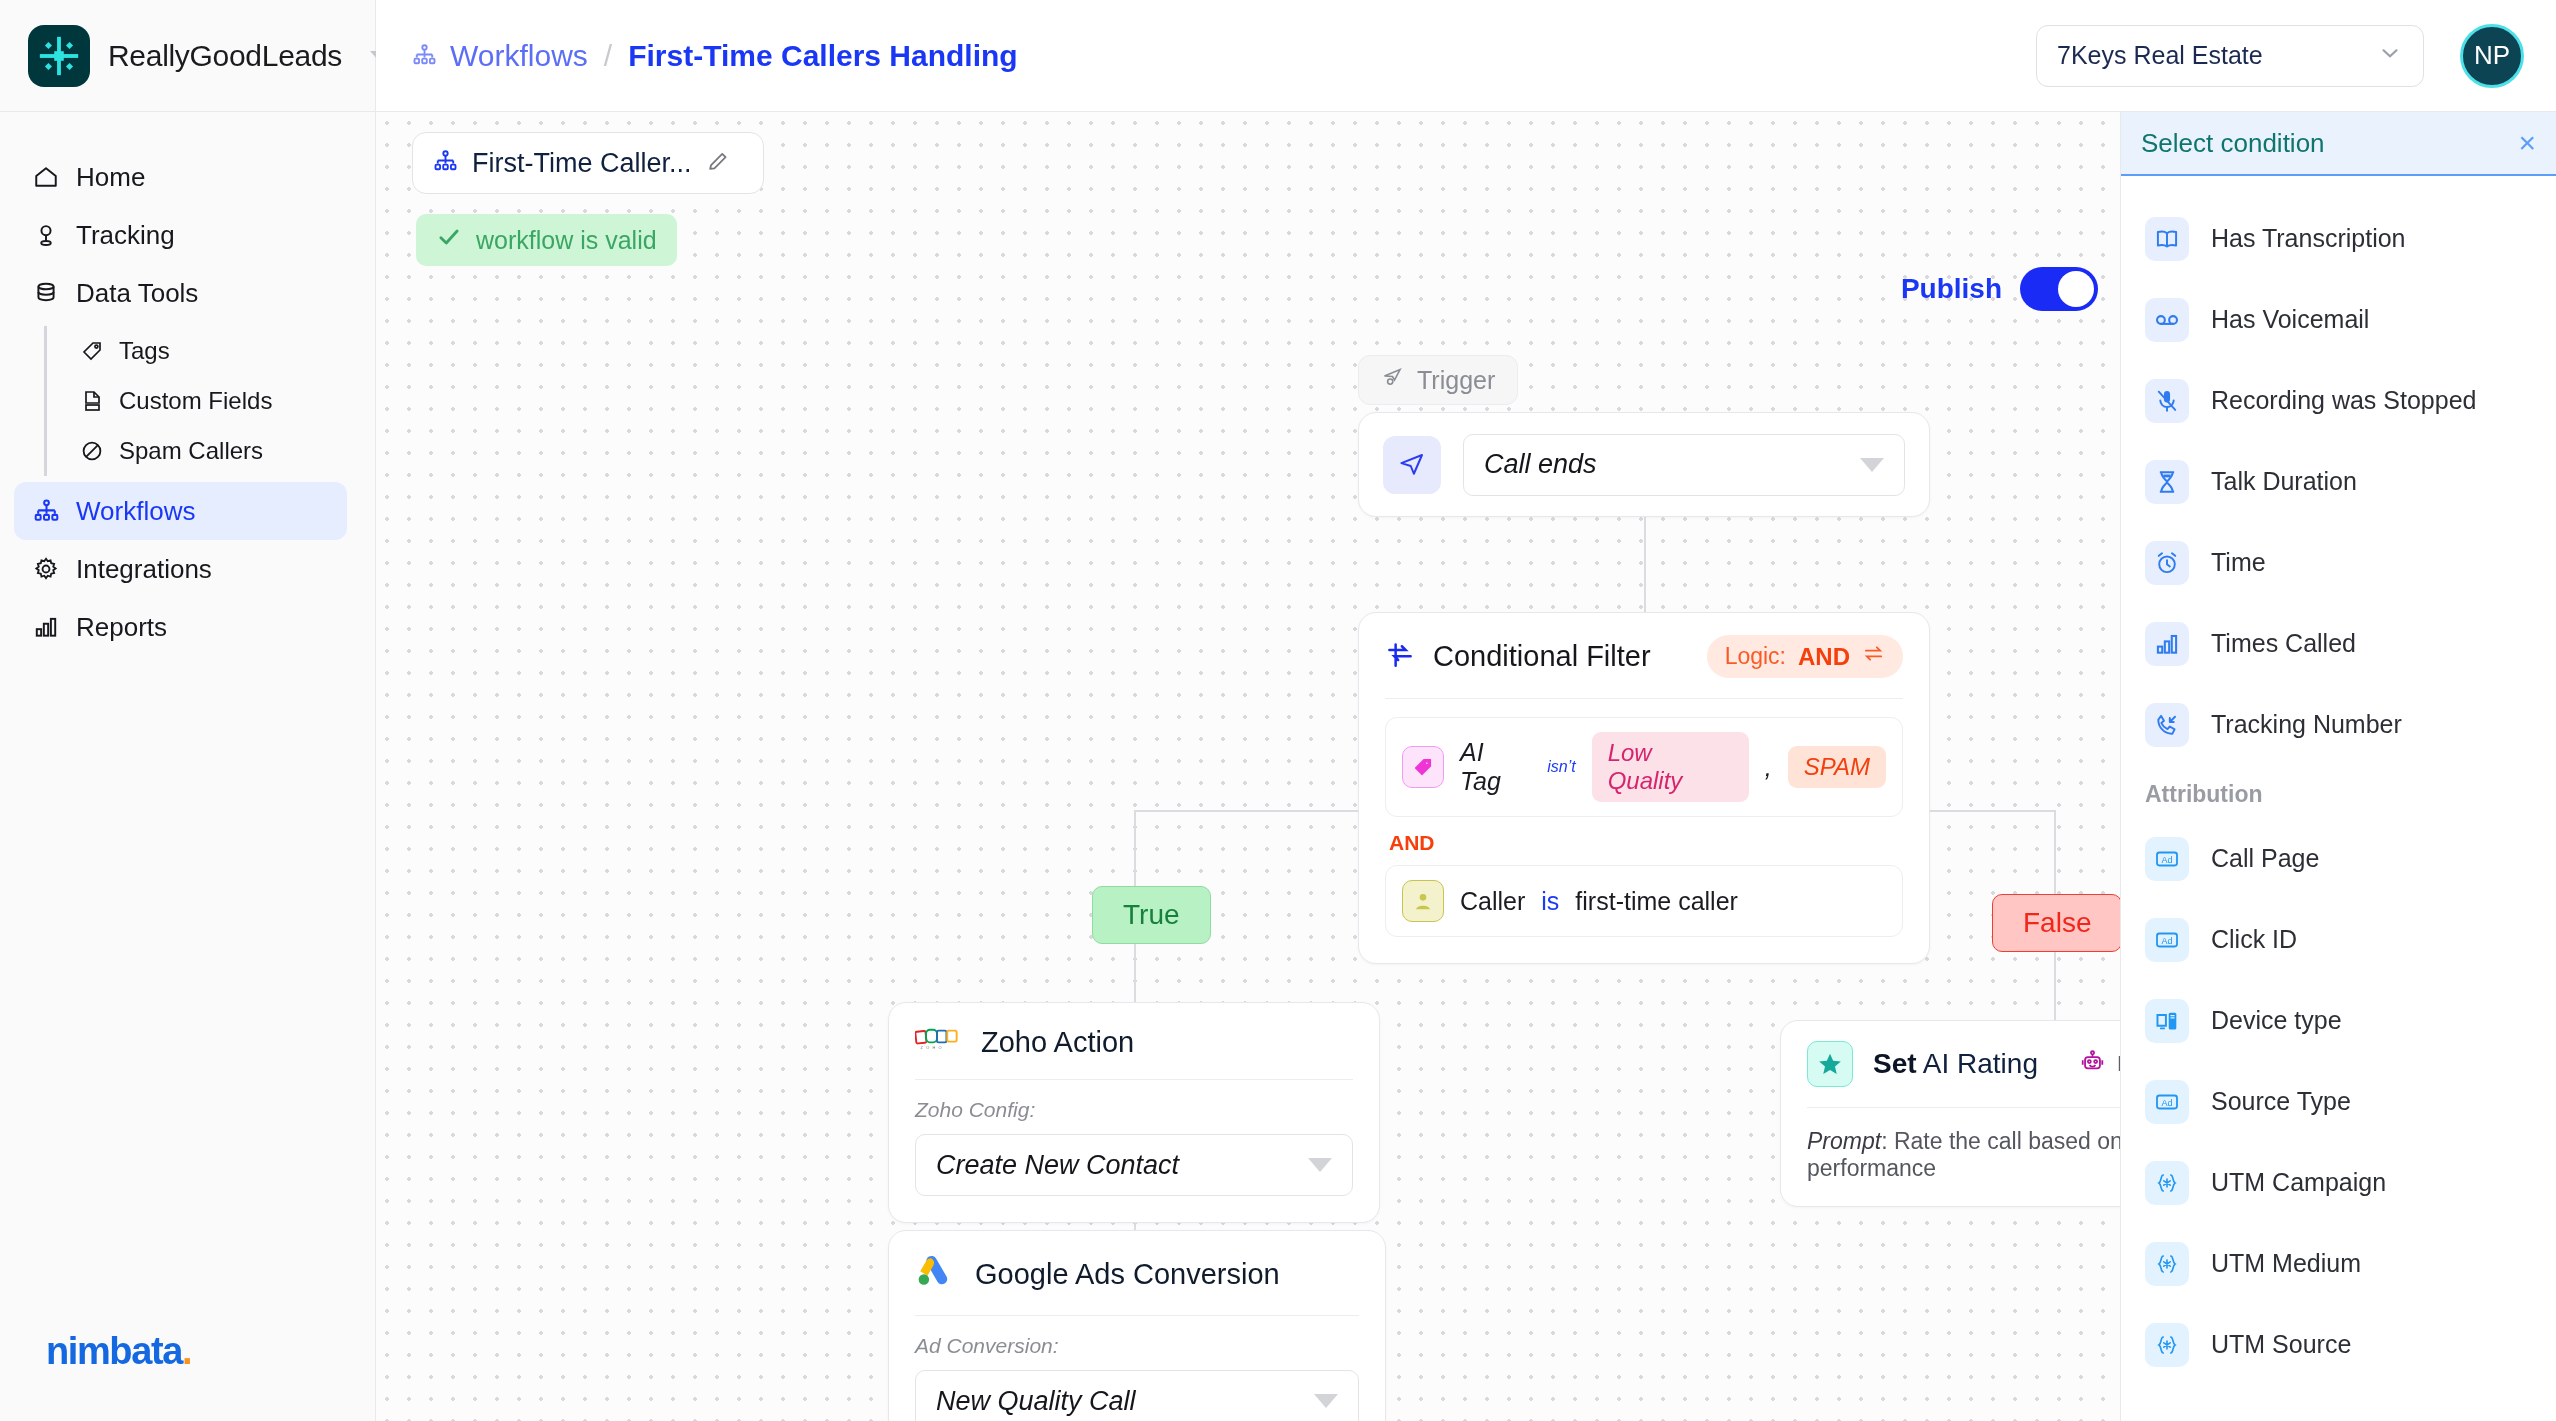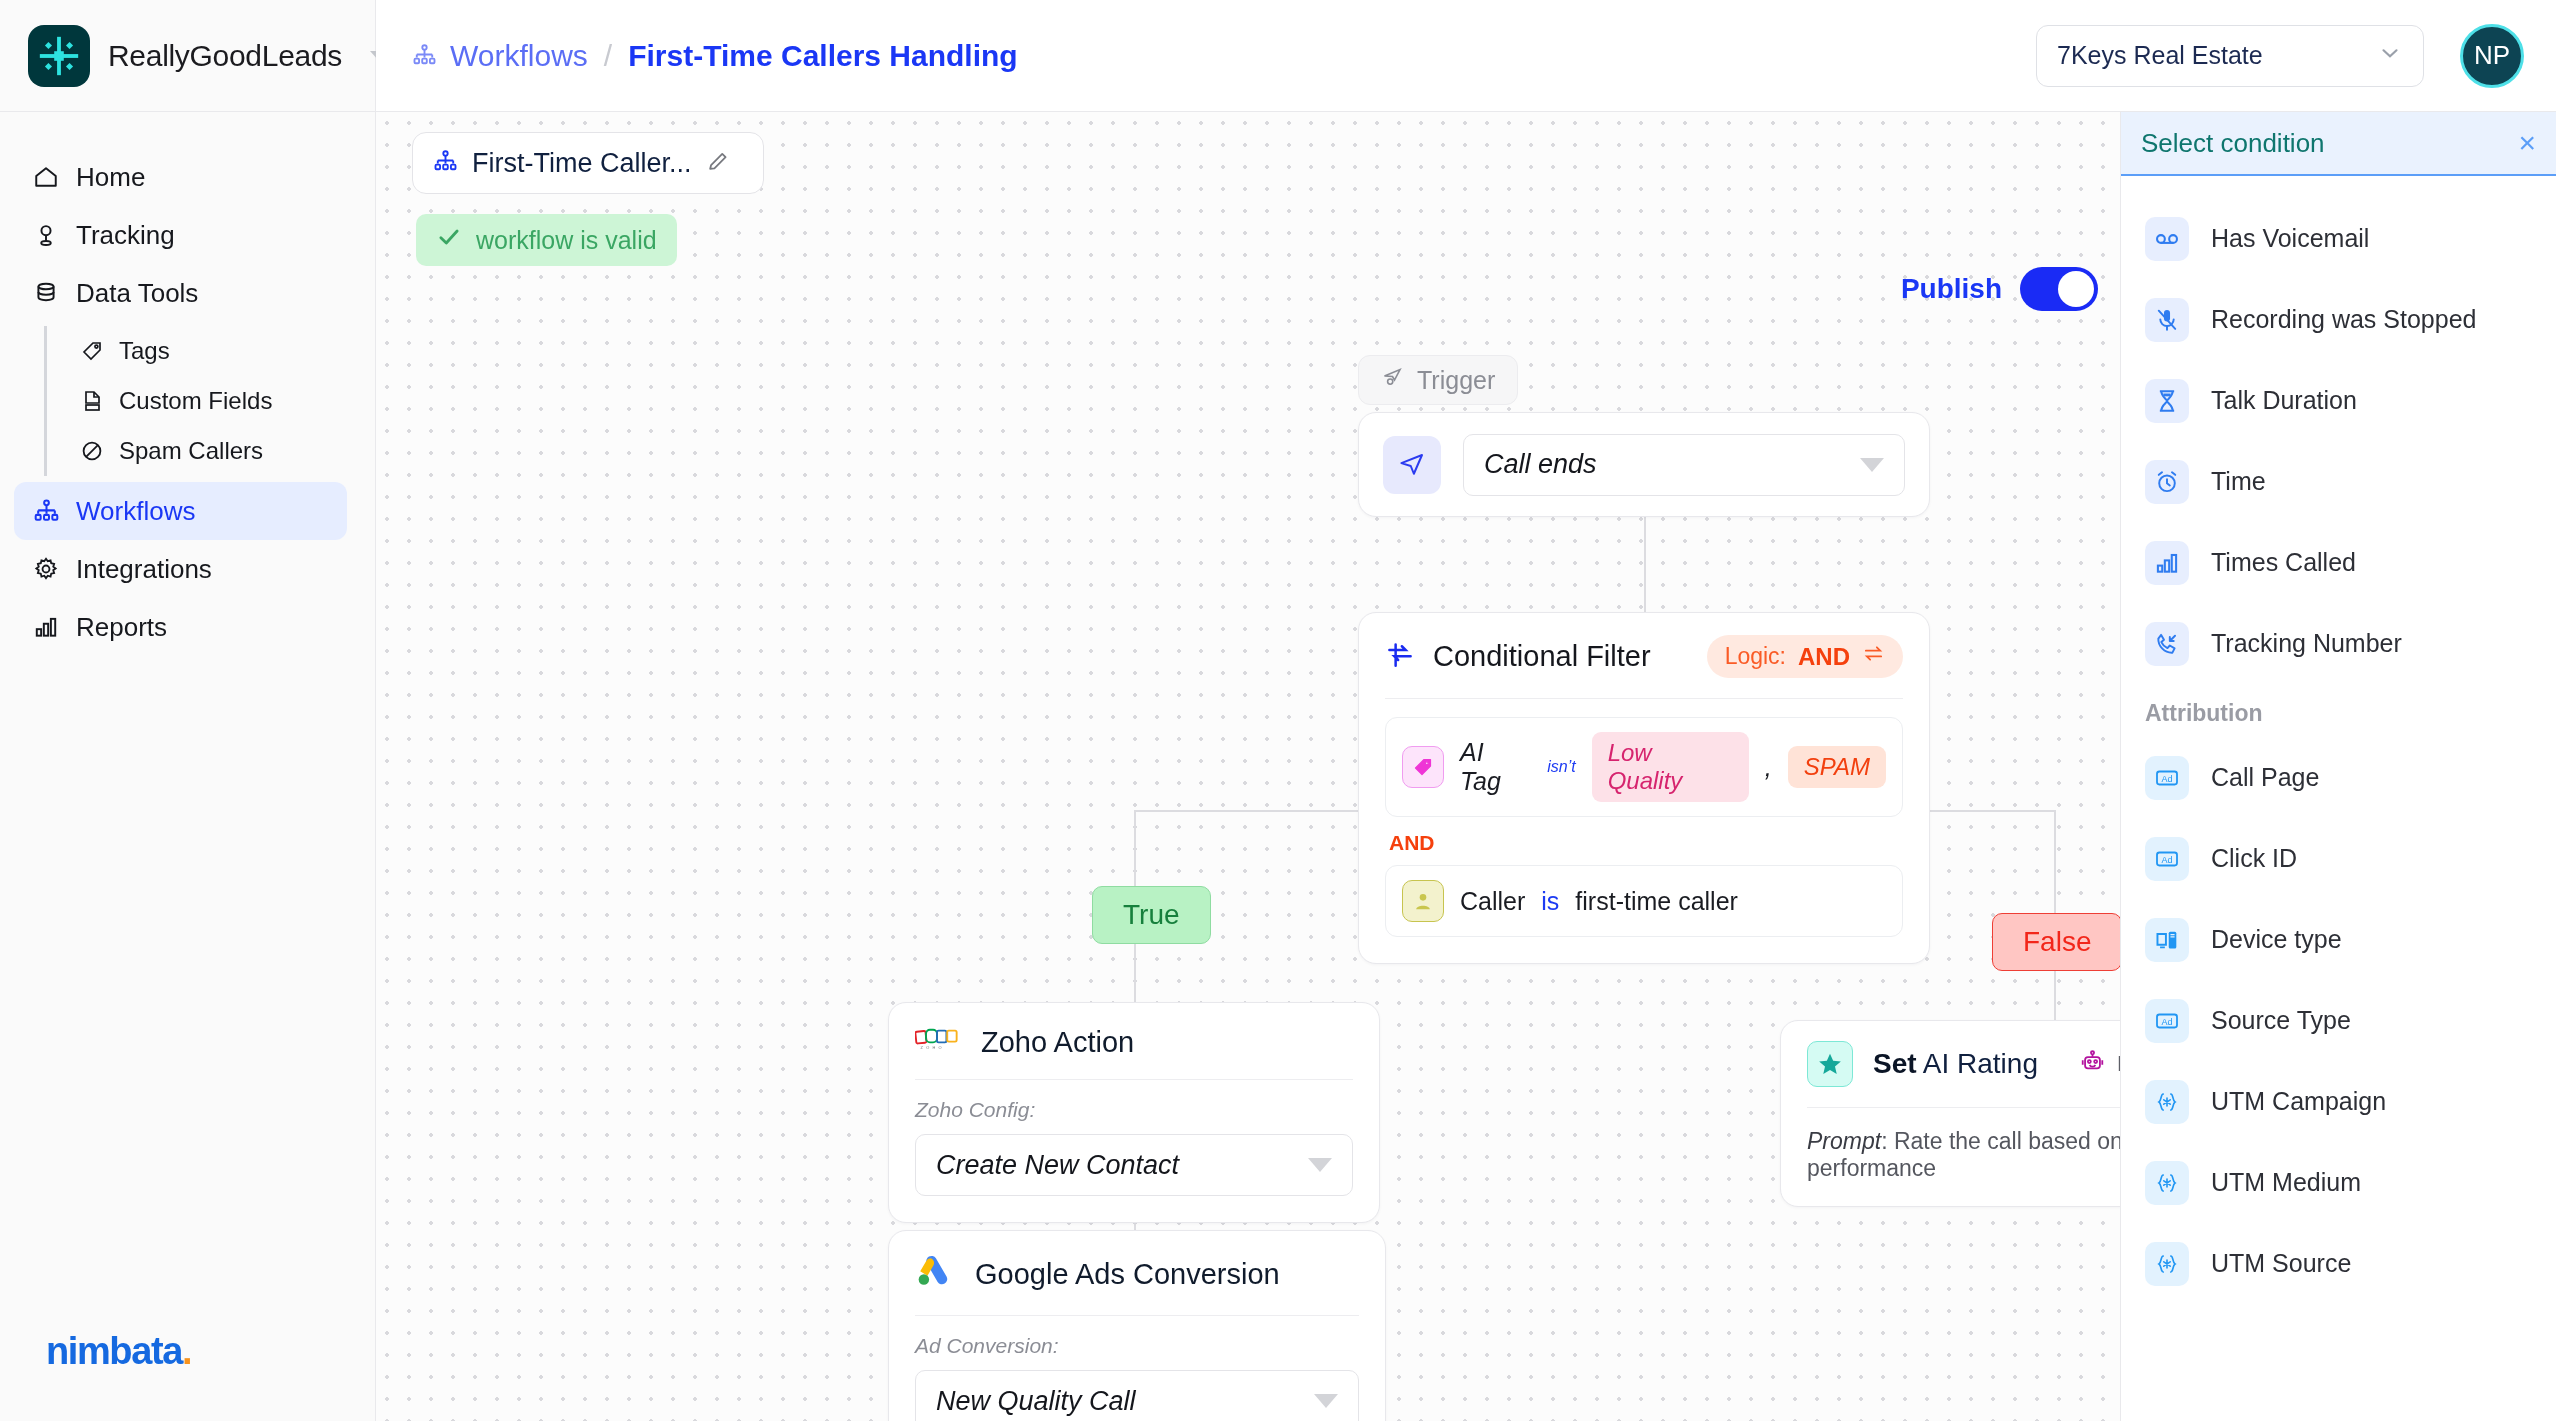--- a/index.html
+++ b/index.html
@@ -191,21 +191,21 @@
   .pill-low { background: #fde1e8; color: #d6246e; }
   .pill-spam { background: #ffe3d7; color: #f2400f; }
   .and-label { font-size: 21px; color: #f5400d; font-weight: bold; margin: 14px 0 10px 4px; }
 
   
   .branch-chip {
     position: absolute; border-radius: 10px;
     padding: 12px 30px; font-size: 28px; z-index: 2;
   }
   .chip-true { left: 716px; top: 774px; background: #b8f2c4; border: 1px solid #8fdca1; color: #17803d; }
-  .chip-false { left: 1616px; top: 801px; background: #ffc6c3; border: 1px solid #ee3e35; color: #f2261a; }
+  .chip-false { left: 1616px; top: 782px; background: #ffc6c3; border: 1px solid #ee3e35; color: #f2261a; }
 
   
   .zoho-card { left: 512px; top: 890px; width: 492px; padding: 22px 26px 26px 26px; }
   .card-head { display: flex; align-items: center; gap: 22px; }
   .card-head .ht { font-size: 29px; color: #101b2c; }
   .card-div { height: 1px; background: #ededf0; margin: 20px 0 0 0; }
   .field-label { font-size: 21px; color: #8b8d95; font-style: italic; margin: 18px 0 12px 0; }
   .ads-card { left: 512px; top: 1118px; width: 498px; padding: 22px 26px 26px 26px; }
 
   
@@ -605,20 +605,29 @@
 
     </div>
 
     <aside class="rightpanel">
       <div class="rp-head">
         <span class="rp-title">Select condition</span>
         <span class="rp-close">×</span>
       </div>
       <div class="rp-list">
 
+        <div class="rp-item">
+          <span class="rp-tile">
+            <svg width="26" height="26" viewBox="0 0 24 24" fill="none" stroke="#2f7cf0" stroke-width="1.8" stroke-linejoin="round">
+              <path d="M12 6.6 C10 5 6 5 3.6 5.6 V18 C6 17.4 10 17.4 12 19 C14 17.4 18 17.4 20.4 18 V5.6 C18 5 14 5 12 6.6 Z"></path>
+                <path d="M12 6.6 V19"></path>
+            </svg>
+          </span>
+          <span class="rp-label">Has Transcription</span>
+        </div>
 
         <div class="rp-item">
           <span class="rp-tile">
             <svg width="26" height="26" viewBox="0 0 24 24" fill="none" stroke="#2f7cf0" stroke-width="1.9">
               <circle cx="6.4" cy="12" r="3.6"></circle>
                 <circle cx="17.6" cy="12" r="3.6"></circle>
                 <path d="M6.4 15.6 H17.6"></path>
             </svg>
           </span>
           <span class="rp-label">Has Voicemail</span>

